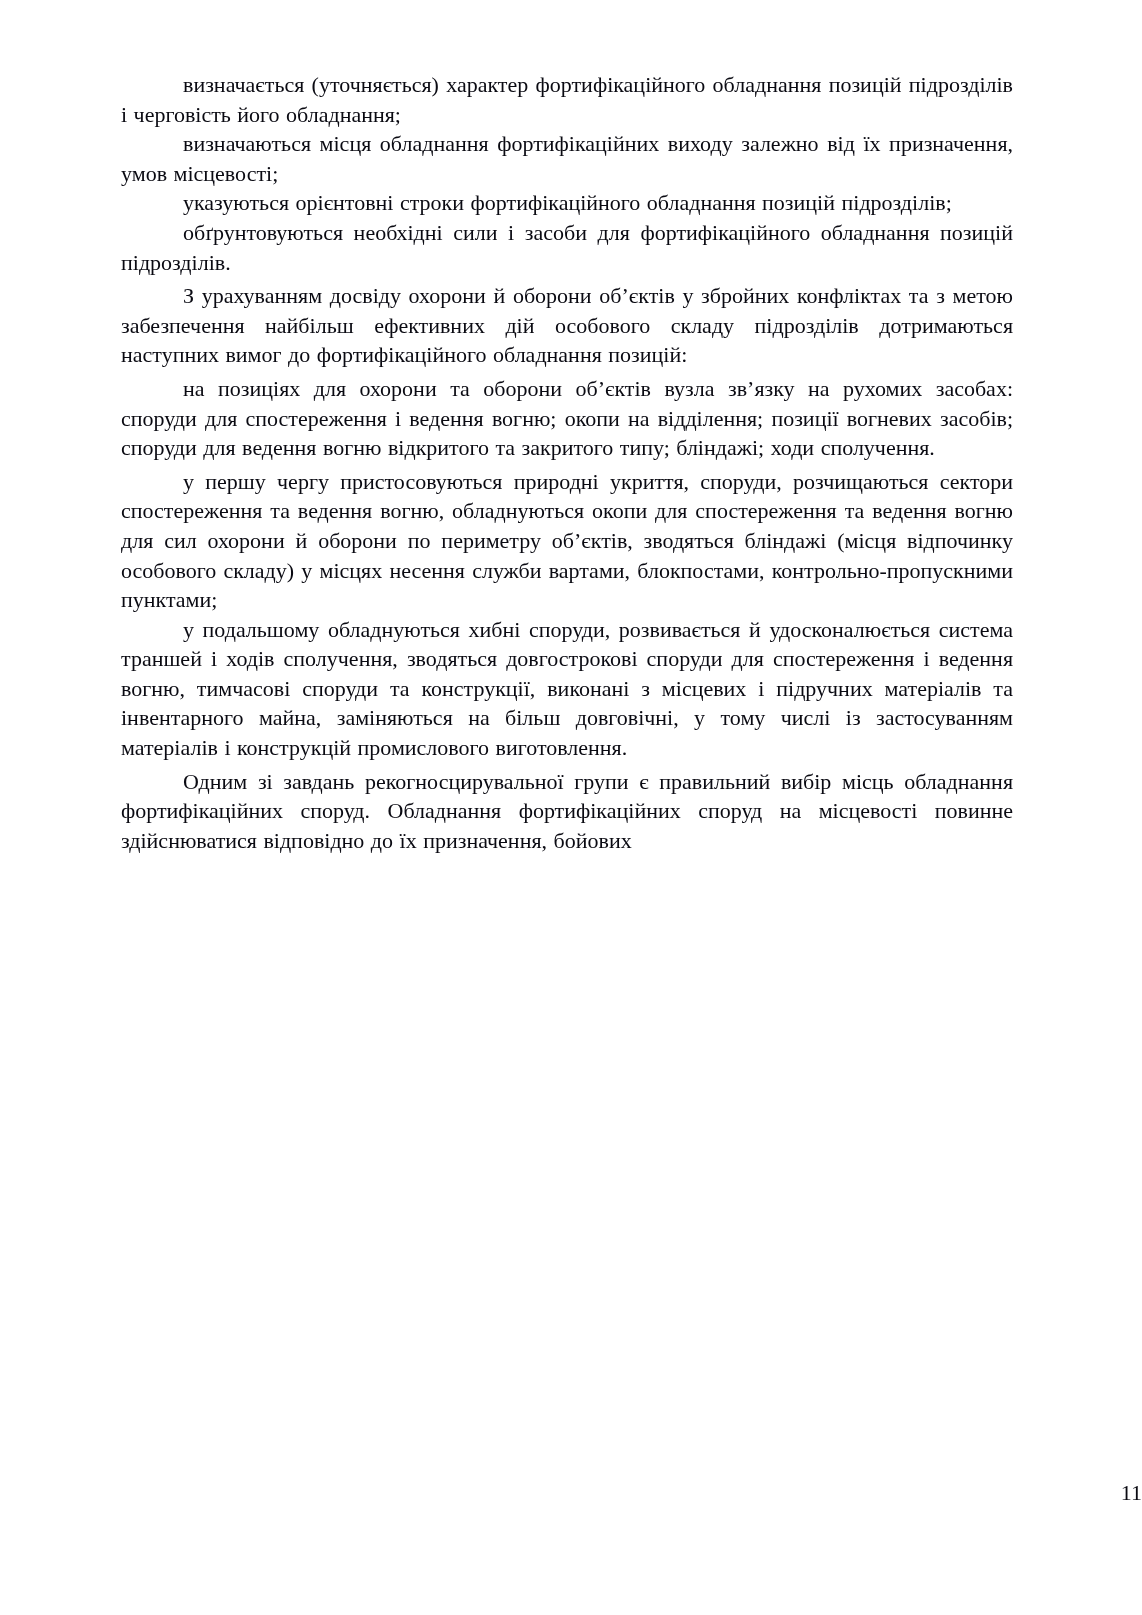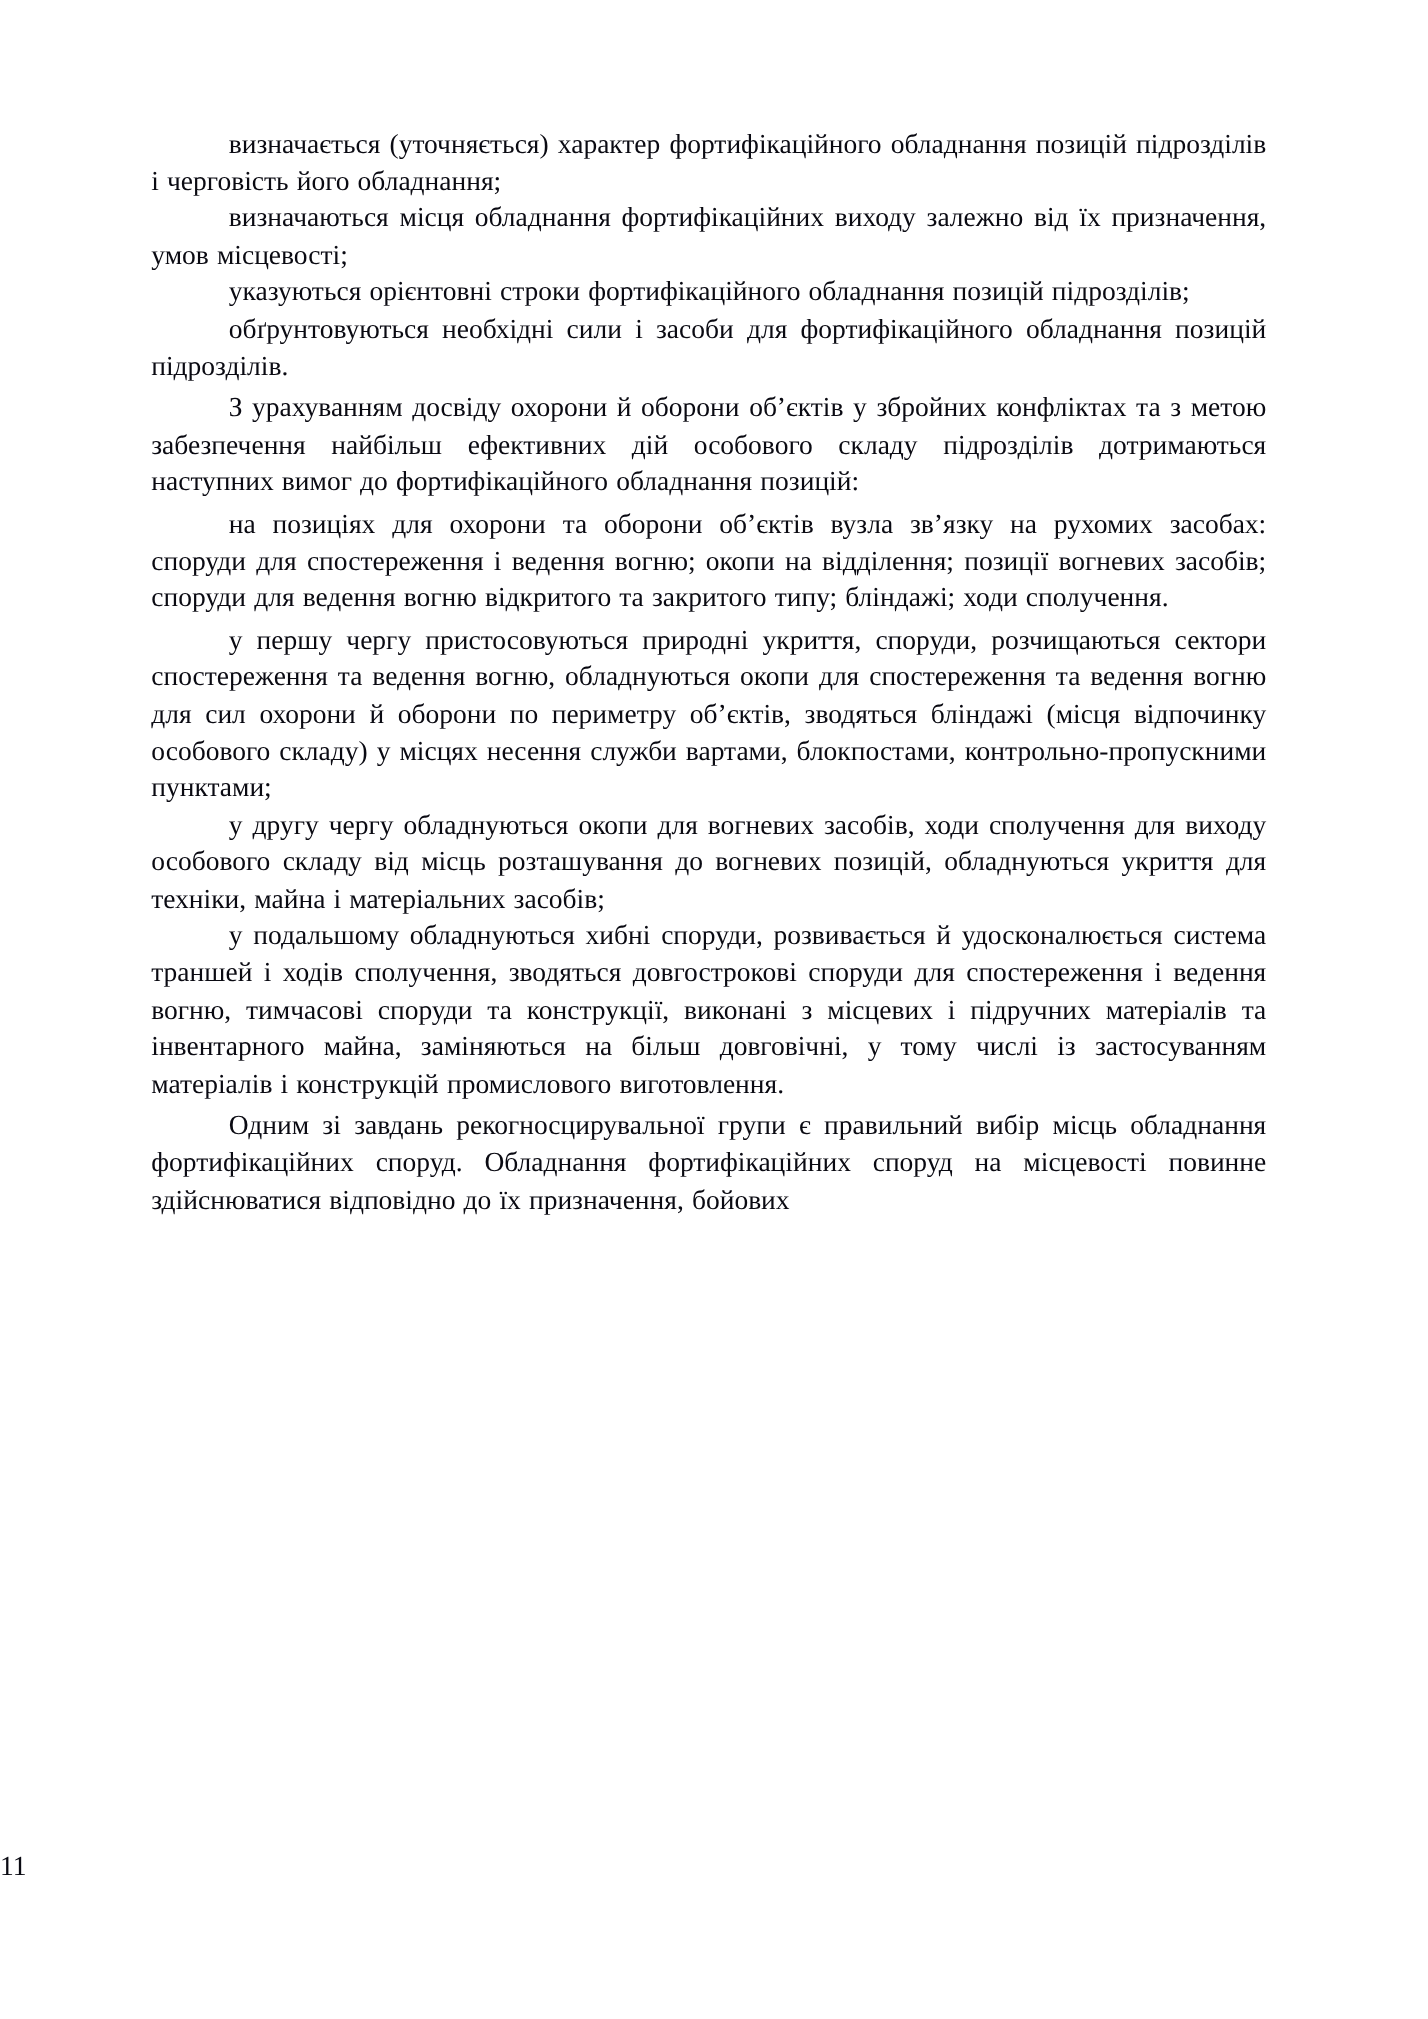--- a/index.html
+++ b/index.html
@@ -8,55 +8,54 @@
     background: #ffffff;
   }
   .page {
     position: relative;
     width: 1142px;
     height: 1615px;
     background: #ffffff;
     font-family: "Liberation Serif", "DejaVu Serif", serif;
     color: #0a0a12;
     box-sizing: border-box;
-    padding: 100px 129px 0 121px;
+    padding: 70px 129px 0 121px;
     overflow: hidden;
   }
   .body-text p {
     margin: 0;
     font-size: 22px;
     line-height: 29.6px;
     text-align: justify;
     text-align-last: left;
     text-indent: 62px;
     word-spacing: 1px;
   }
   .body-text p.spaced {
     margin-top: 4px;
   }
   .page-number {
     position: absolute;
     left: 0;
     top: 1480px;
     width: 1142px;
-    text-align: left;
+    text-align: right;
     font-size: 22px;
     color: #0a0a12;
   }
 </style>
 </head>
 <body>
 
 <div class="page">
   <div class="body-text">
     <p>визначається (уточняється) характер фортифікаційного обладнання позицій підрозділів  і черговість його обладнання;</p>
     <p>визначаються місця обладнання фортифікаційних виходу залежно від їх призначення, умов місцевості;</p>
     <p>указуються орієнтовні строки фортифікаційного обладнання позицій підрозділів;</p>
     <p>обґрунтовуються необхідні сили і засоби для фортифікаційного обладнання позицій підрозділів.</p>
     <p class="spaced">З урахуванням досвіду охорони й оборони об’єктів у збройних конфліктах та з метою забезпечення найбільш ефективних дій особового складу підрозділів дотримаються наступних вимог до фортифікаційного обладнання позицій:</p>
     <p class="spaced">на позиціях для охорони та оборони об’єктів вузла зв’язку на рухомих засобах: споруди для спостереження і ведення вогню; окопи на відділення; позиції вогневих засобів; споруди для ведення вогню відкритого та закритого типу; бліндажі; ходи сполучення.</p>
     <p class="spaced">у першу чергу пристосовуються природні укриття, споруди, розчищаються сектори спостереження та ведення вогню, обладнуються окопи для спостереження та ведення вогню для сил охорони й оборони по периметру об’єктів, зводяться бліндажі (місця відпочинку особового складу) у місцях несення служби вартами, блокпостами, контрольно-пропускними пунктами;</p>
-    <p>у другу чергу обладнуються окопи для вогневих засобів, ходи сполучення для виходу особового складу від місць розташування до вогневих позицій, обладнуються укриття для техніки, майна і матеріальних засобів;</p>
     <p>у подальшому обладнуються хибні споруди, розвивається й удосконалюється система траншей і ходів сполучення, зводяться довгострокові споруди для спостереження і ведення вогню, тимчасові споруди та конструкції, виконані з місцевих і підручних матеріалів та інвентарного майна, заміняються на більш довговічні, у тому числі із застосуванням матеріалів і конструкцій промислового виготовлення.</p>
     <p class="spaced">Одним зі завдань рекогносцирувальної групи є правильний вибір місць обладнання фортифікаційних споруд. Обладнання фортифікаційних споруд на місцевості повинне здійснюватися відповідно до їх призначення, бойових</p>
   </div>
   <div class="page-number">11</div>
 </div>
 
 </body></html>

